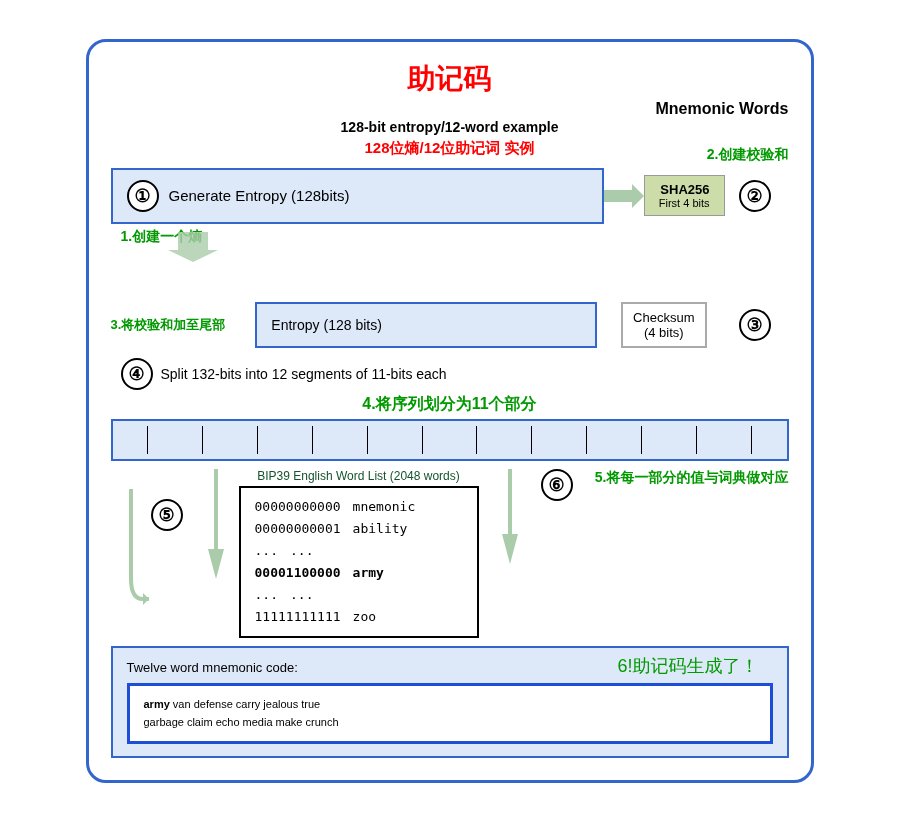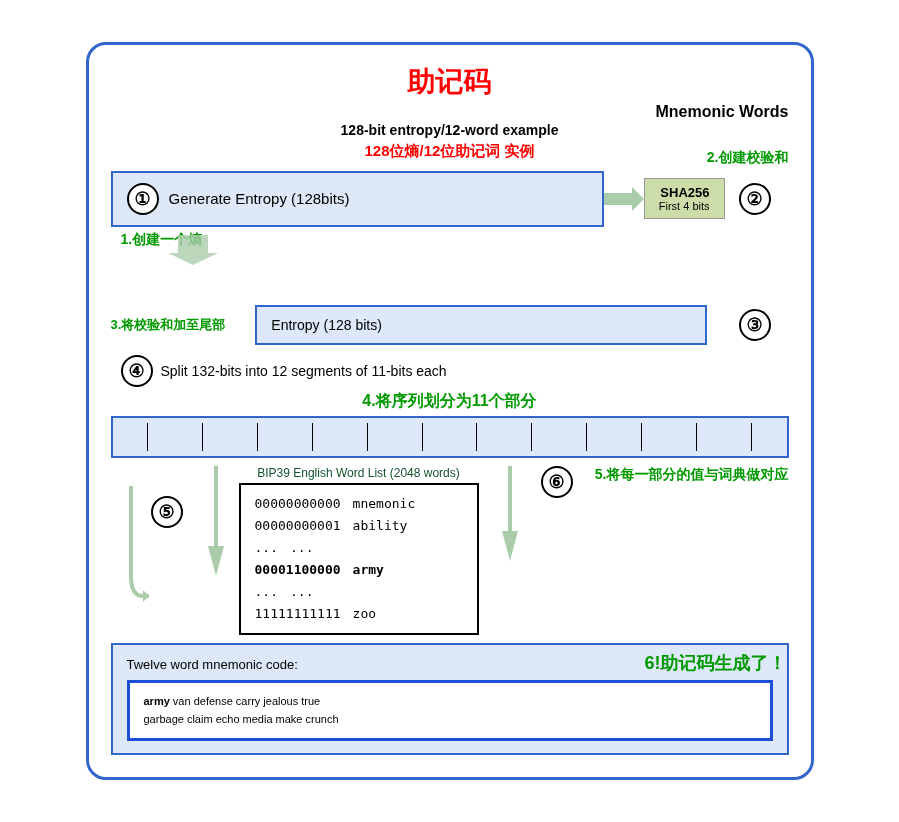--- a/index.html
+++ b/index.html
@@ -320,23 +320,23 @@
       border: 2px solid #3366cc;
       background: #dde8f8;
       padding: 12px 14px;
       margin-top: 4px;
       position: relative;
     }
 
     .label-6-cn {
       position: absolute;
       top: 6px;
-      right: 0;
+      right: 28px;
       font-size: 18px;
-      font-weight: bold;
+      font-weight: normal;
       color: #009900;
     }
 
     .twelve-word-label {
       font-size: 13px;
       color: #000;
       margin-bottom: 8px;
     }
 
     .mnemonic-box {
@@ -398,20 +398,24 @@
       <svg width="50" height="30" viewBox="0 0 50 30">
         <polygon points="10,0 40,0 40,18 50,18 25,30 0,18 10,18" fill="#aaccaa" opacity="0.8"></polygon>
       </svg>
     </div>
   </div>
 
   <div class="row-3">
     <div class="label-3">3.将校验和加至尾部</div>
     <div class="entropy-box">
       <span>Entropy (128 bits)</span>
+    </div>
+    <div class="checksum-box">
+      <span>Checksum</span>
+      <span>(4 bits)</span>
     </div>
     <div class="step3-circle-wrap">
       <span class="circle-num">③</span>
     </div>
   </div>
 
   <div class="row-4">
     <div class="step4-label">
       <span class="circle-num" style="margin-right:8px;">④</span>
       <span>Split 132-bits into 12 segments of 11-bits each</span>

